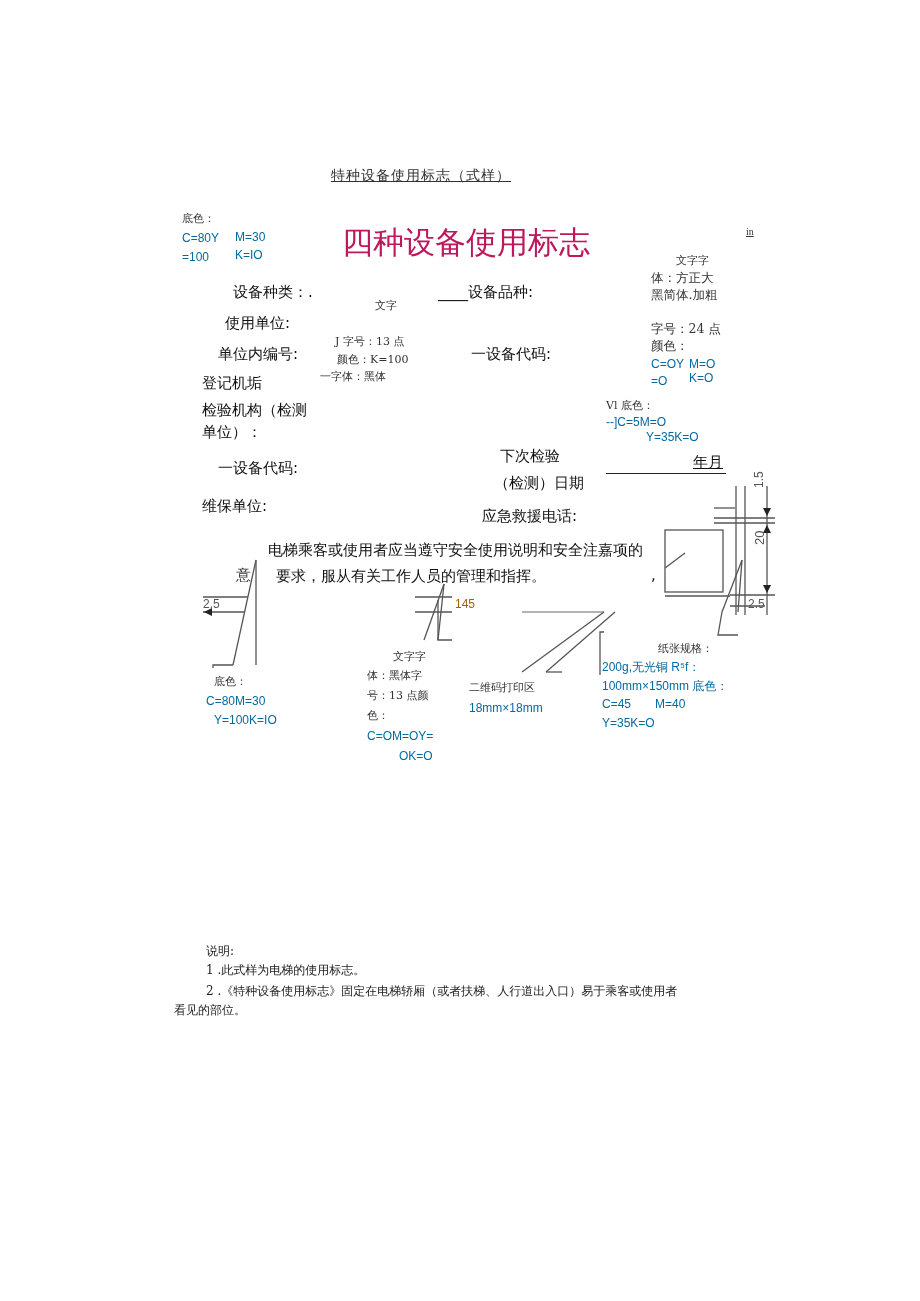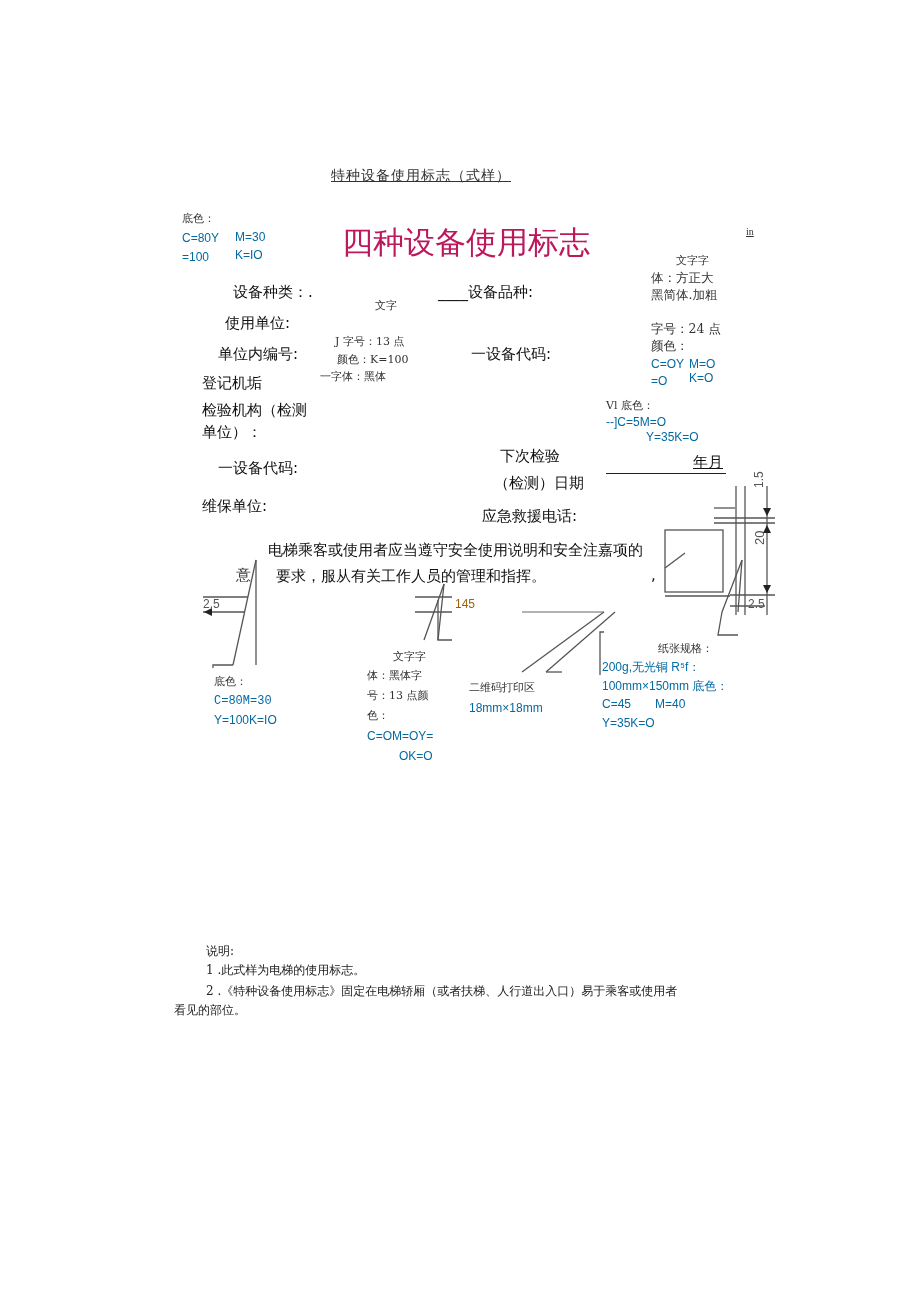--- a/index.html
+++ b/index.html
@@ -121,21 +121,21 @@
   </g>
   <g fill="#222">
     <polygon points="767,516 763,508 771,508"></polygon>
     <polygon points="767,525 763,533 771,533"></polygon>
     <polygon points="767,593 763,585 771,585"></polygon>
     <polygon points="204,612 212,608 212,616"></polygon>
   </g>
 </svg>
 
 <div class="abs serif note-s" style="left:214px; top:673px;">底色：</div>
-<div class="abs sans note" style="left:214px; top:692px;font-family:Liberation Mono, monospace;">C=80M=30</div>
+<div class="abs sans note" style="left:206px; top:692px;">C=80M=30</div>
 <div class="abs sans note" style="left:214px; top:711px;">Y=100K=IO</div>
 
 <div class="abs serif note-s" style="left:393px; top:648px;">文字字</div>
 <div class="abs serif note-s" style="left:367px; top:667px;">体：黑体字</div>
 <div class="abs serif note-s" style="left:367px; top:687px;">号：13 点颜</div>
 <div class="abs serif note-s" style="left:367px; top:707px;">色：</div>
 <div class="abs sans note" style="left:367px; top:727px;">C=OM=OY=</div>
 <div class="abs sans note" style="left:367px; top:747px;margin-left:32px;">OK=O</div>
 
 <div class="abs serif note-s" style="left:469px; top:679px;">二维码打印区</div>

